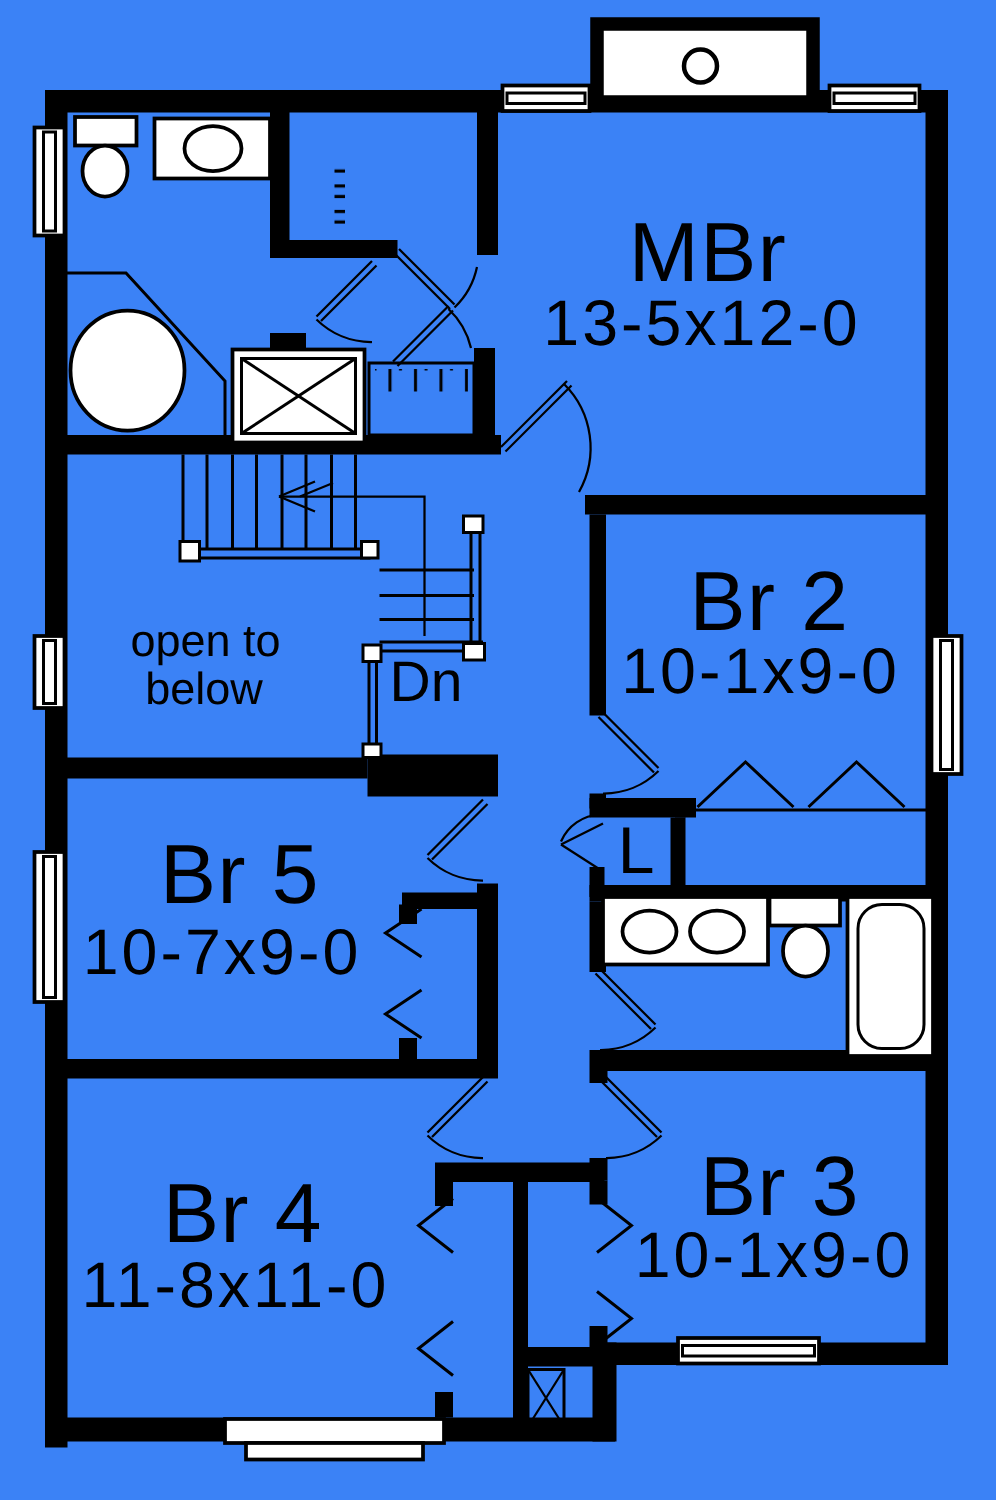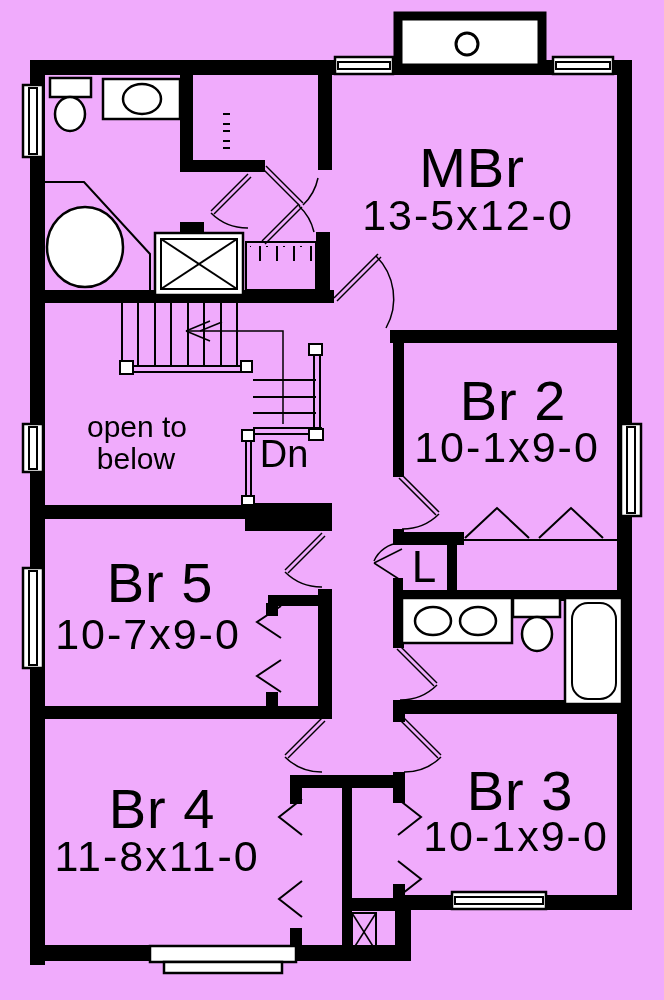--- a/index.html
+++ b/index.html
@@ -1,16 +1,16 @@
 <!DOCTYPE html>
 <html><head>
 <meta charset="utf-8">
 <style>
   html,body{margin:0;padding:0;background:#ffffff;}
-  .page{position:relative;width:664px;height:1000px;background:#f0abfc;overflow:hidden;}
+  .page{position:relative;width:664px;height:1000px;background:#3b82f6;overflow:hidden;}
   svg{display:block;}
   text{font-family:"Liberation Sans","DejaVu Sans",sans-serif;fill:#000;}
   .room-name{font-size:56px;letter-spacing:1px;}
   .room-dims{font-size:43px;letter-spacing:2px;}
   .small-label{font-size:30px;}
   .dn-label{font-size:38px;}
   .l-label{font-size:44px;}
   .wall{fill:#000;stroke:none;}
   .thin{stroke:#000;stroke-width:2;fill:none;}
   .thin15{stroke:#000;stroke-width:1.5;fill:none;}

